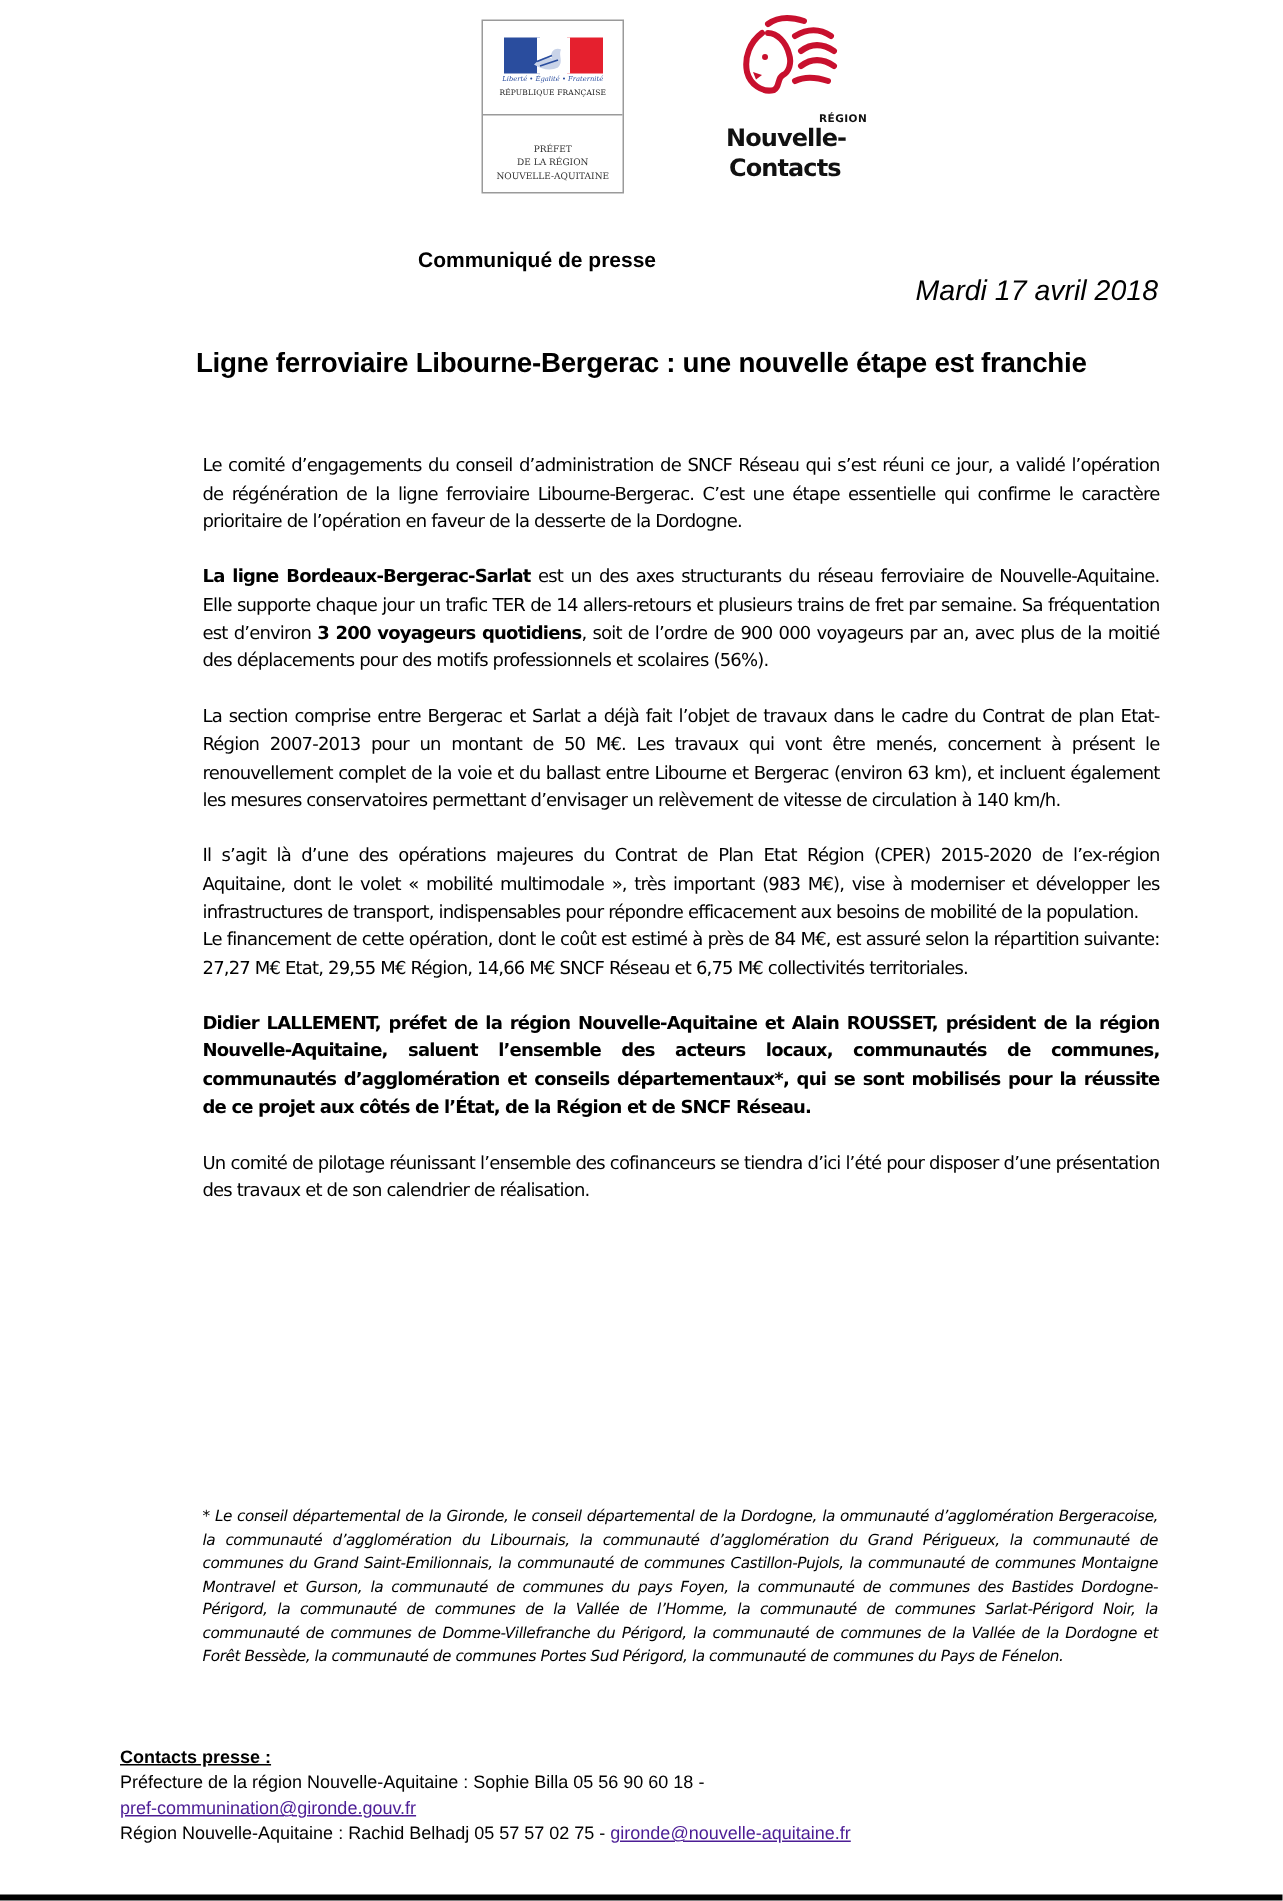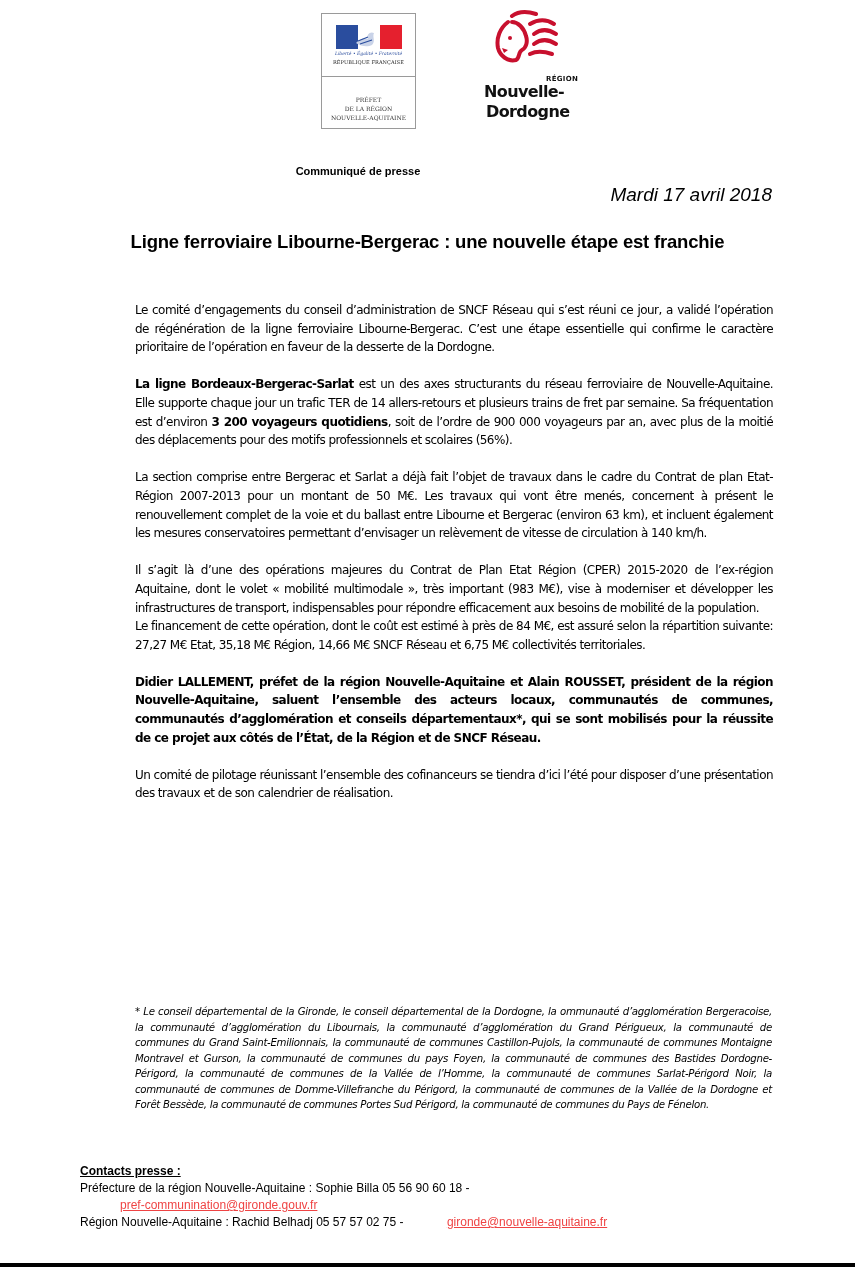--- a/index.html
+++ b/index.html
@@ -19,38 +19,38 @@
       font-family: "DejaVu Serif", serif; font-size: 5px; letter-spacing: 0.1px; color: #222; }
     .logo-pref .bottom { text-align: center; font-family: "DejaVu Serif", serif; font-size: 6px;
       line-height: 9px; color: #333; padding-top: 18px; }
     .logo-region { position: absolute; left: 478px; top: 8px; width: 120px; height: 120px; }
     .lion { position: absolute; left: 12px; top: 0; width: 70px; height: 60px; }
     .region-small { position: absolute; left: 42px; top: 67px; font-family: "DejaVu Sans", sans-serif;
       font-size: 7px; font-weight: bold; color: #111; letter-spacing: 0.3px; padding-left: 26px; }
     .region-name { position: absolute; left: 6px; top: 74px; font-family: "DejaVu Sans", sans-serif;
       font-size: 16px; font-weight: bold; line-height: 20px; color: #111; letter-spacing: -0.6px; }
     .communique { position: absolute; left: 0; width: 716px; top: 165px; text-align: center;
-      font-family: "Liberation Sans", sans-serif; font-weight: bold; font-size: 11px; }
+      font-family: "Liberation Sans", sans-serif; font-weight: bold; font-size: 14px; }
     .date { position: absolute; right: 83px; top: 184px; font-family: "Liberation Sans", sans-serif;
       font-style: italic; font-size: 19px; }
     .headline { position: absolute; left: 0; width: 855px; top: 231px; text-align: center;
       font-family: "Liberation Sans", sans-serif; font-weight: bold; font-size: 18.5px; letter-spacing: -0.2px; }
     .body { position: absolute; left: 135px; width: 638px; top: 301px;
       font-family: "DejaVu Sans", sans-serif; font-size: 12px; line-height: 18.6px;
       text-align: justify; letter-spacing: -0.55px; }
     .body p { margin: 0 0 18.6px 0; }
     .body p.tight { margin-bottom: 0; }
     .b { font-weight: bold; }
     .footnote { position: absolute; left: 135px; width: 637px; top: 1004px;
       font-family: "DejaVu Sans", sans-serif; font-style: italic; font-size: 10.2px; line-height: 15.5px;
       text-align: justify; letter-spacing: -0.3px; }
     .contacts { position: absolute; left: 80px; top: 1163px; font-family: "Liberation Sans", sans-serif;
       font-size: 12px; line-height: 17px; }
     .contacts .title { font-weight: bold; text-decoration: underline; }
-    .contacts a { color: #ef4444; text-decoration: underline; margin-left: 40px; }
+    .contacts a { color: #4c1d95; text-decoration: underline; }
     .bottom-rule { position: absolute; left: 0; width: 855px; top: 1263px; height: 4px; background: #000; }
   </style>
 </head>
 <body>
 
 <div class="logo-pref">
   <div class="top">
     <div class="flag">
       <div class="b"></div>
         <div class="r"></div>
@@ -81,34 +81,34 @@
       <path d="M18 14 C10 20,6 30,8 40 C10 48,18 54,26 52 C30 50,28 44,32 42 C36 40,38 34,36 28 C34 20,28 14,22 14"></path>
     </g>
     <g fill="#c8102e">
       <circle cx="20" cy="30" r="2"></circle>
       <path d="M12 40 l6 2 l-4 3z"></path>
     </g>
   </svg>
   <div class="region-small">RÉGION</div>
   <div class="region-name">
     <div>Nouvelle-</div>
-    <div style="padding-left:2px">Dordogne</div>
+    <div style="padding-left:2px">Contacts</div>
   </div>
 </div>
 
 <div class="communique">Communiqué de presse</div>
 <div class="date">Mardi 17 avril 2018</div>
 <div class="headline">Ligne ferroviaire Libourne-Bergerac : une nouvelle étape est franchie</div>
 
 <div class="body">
   <p>Le comité d’engagements du conseil d’administration de SNCF Réseau qui s’est réuni ce jour, a validé l’opération de régénération de la ligne ferroviaire Libourne-Bergerac. C’est une étape essentielle qui confirme le caractère prioritaire de l’opération en faveur de la desserte de la Dordogne.</p>
   <p><span class="b">La ligne Bordeaux-Bergerac-Sarlat</span><span> est un des axes structurants du réseau ferroviaire de Nouvelle-Aquitaine. Elle supporte chaque jour un trafic TER de 14 allers-retours et plusieurs trains de fret par semaine. Sa fréquentation est d’environ </span><span class="b">3 200 voyageurs quotidiens</span><span>, soit de l’ordre de 900 000 voyageurs par an, avec plus de la moitié des déplacements pour des motifs professionnels et scolaires (56%).</span></p>
   <p>La section comprise entre Bergerac et Sarlat a déjà fait l’objet de travaux dans le cadre du Contrat de plan Etat-Région 2007-2013 pour un montant de 50 M€. Les travaux qui vont être menés, concernent à présent le renouvellement complet de la voie et du ballast entre Libourne et Bergerac (environ 63 km), et incluent également les mesures conservatoires permettant d’envisager un relèvement de vitesse de circulation à 140 km/h.</p>
   <p class="tight">Il s’agit là d’une des opérations majeures du Contrat de Plan Etat Région (CPER) 2015-2020 de l’ex-région Aquitaine, dont le volet « mobilité multimodale », très important (983 M€), vise à moderniser et développer les infrastructures de transport, indispensables pour répondre efficacement aux besoins de mobilité de la population.</p>
-  <p>Le financement de cette opération, dont le coût est estimé à près de 84 M€, est assuré selon la répartition suivante: 27,27 M€ Etat, 35,18 M€ Région, 14,66 M€ SNCF Réseau et 6,75 M€ collectivités territoriales.</p>
+  <p>Le financement de cette opération, dont le coût est estimé à près de 84 M€, est assuré selon la répartition suivante: 27,27 M€ Etat, 29,55 M€ Région, 14,66 M€ SNCF Réseau et 6,75 M€ collectivités territoriales.</p>
   <p class="b">Didier LALLEMENT, préfet de la région Nouvelle-Aquitaine et Alain ROUSSET, président de la région Nouvelle-Aquitaine, saluent l’ensemble des acteurs locaux, communautés de communes, communautés d’agglomération et conseils départementaux*, qui se sont mobilisés pour la réussite de ce projet aux côtés de l’État, de la Région et de SNCF Réseau.</p>
   <p>Un comité de pilotage réunissant l’ensemble des cofinanceurs se tiendra d’ici l’été pour disposer d’une présentation des travaux et de son calendrier de réalisation.</p>
 </div>
 
 <div class="footnote">* Le conseil départemental de la Gironde, le conseil départemental de la Dordogne, la ommunauté d’agglomération Bergeracoise, la communauté d’agglomération du Libournais, la communauté d’agglomération du Grand Périgueux, la communauté de communes du Grand Saint-Emilionnais,  la communauté de communes Castillon-Pujols, la communauté de communes Montaigne Montravel et Gurson, la communauté de communes du pays Foyen, la communauté de communes des Bastides Dordogne-Périgord, la communauté de communes de la Vallée de l’Homme, la communauté de communes Sarlat-Périgord Noir, la communauté de communes de Domme-Villefranche du Périgord,  la communauté de communes de la Vallée de la Dordogne et Forêt Bessède, la communauté de communes Portes Sud Périgord, la communauté de communes du Pays de Fénelon.</div>
 
 <div class="contacts">
   <div class="title">Contacts presse :</div>
   <div>Préfecture de la région Nouvelle-Aquitaine : Sophie Billa 05 56 90 60 18 -</div>
   <div><a>pref-communination@gironde.gouv.fr</a></div>

